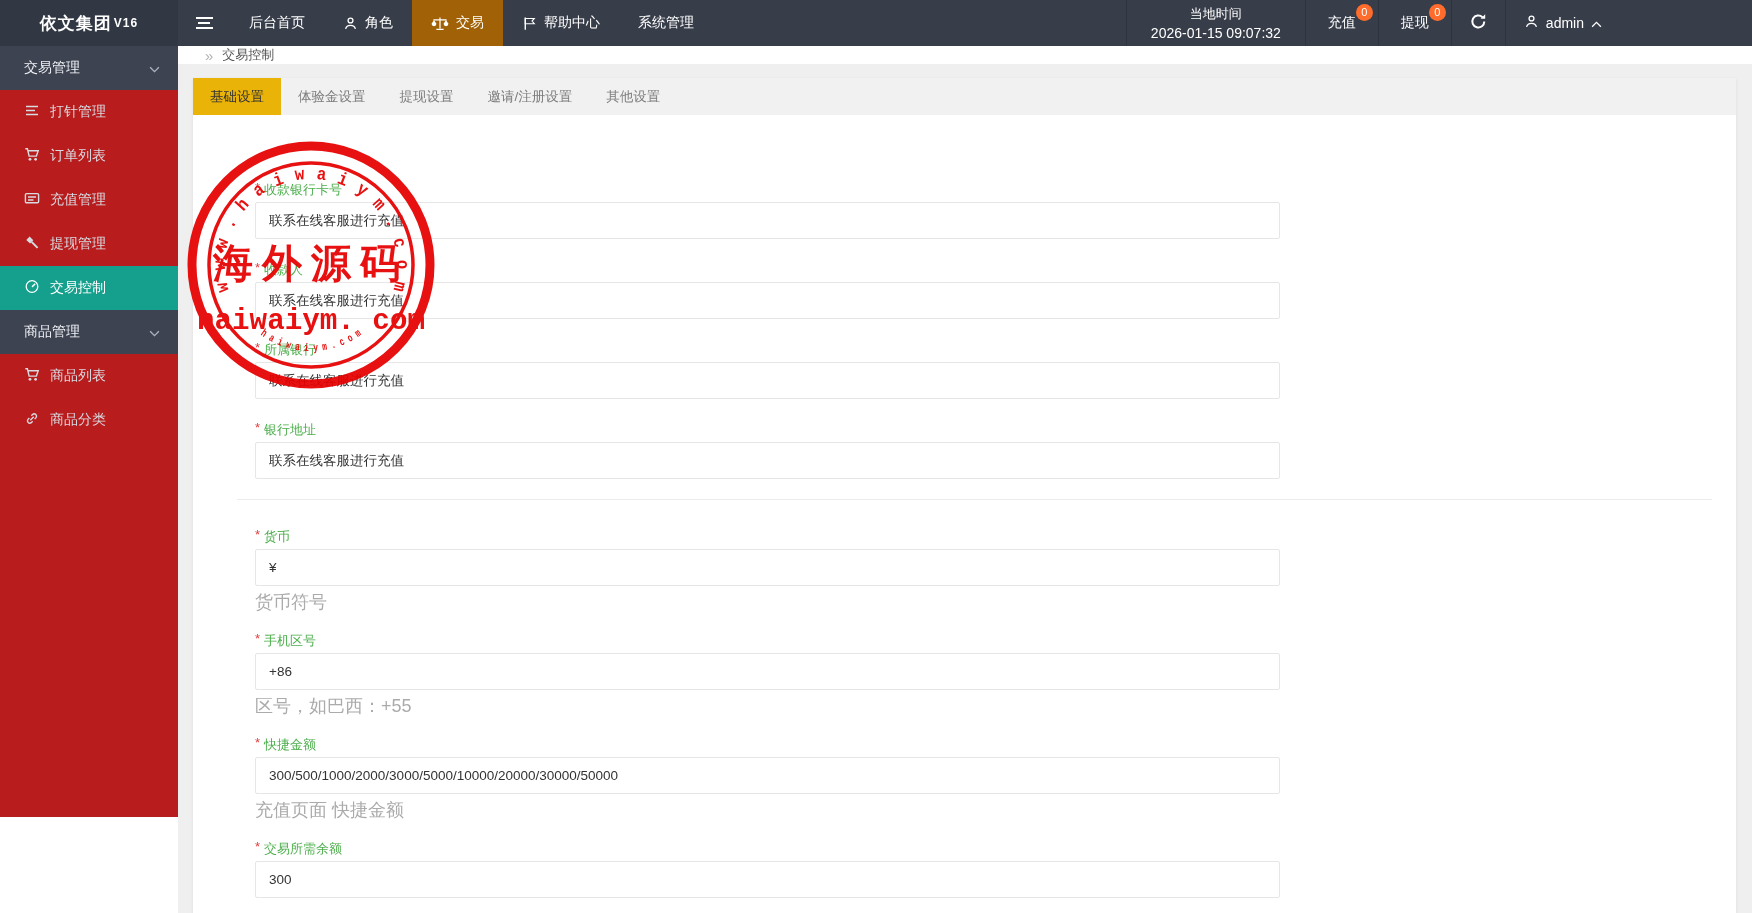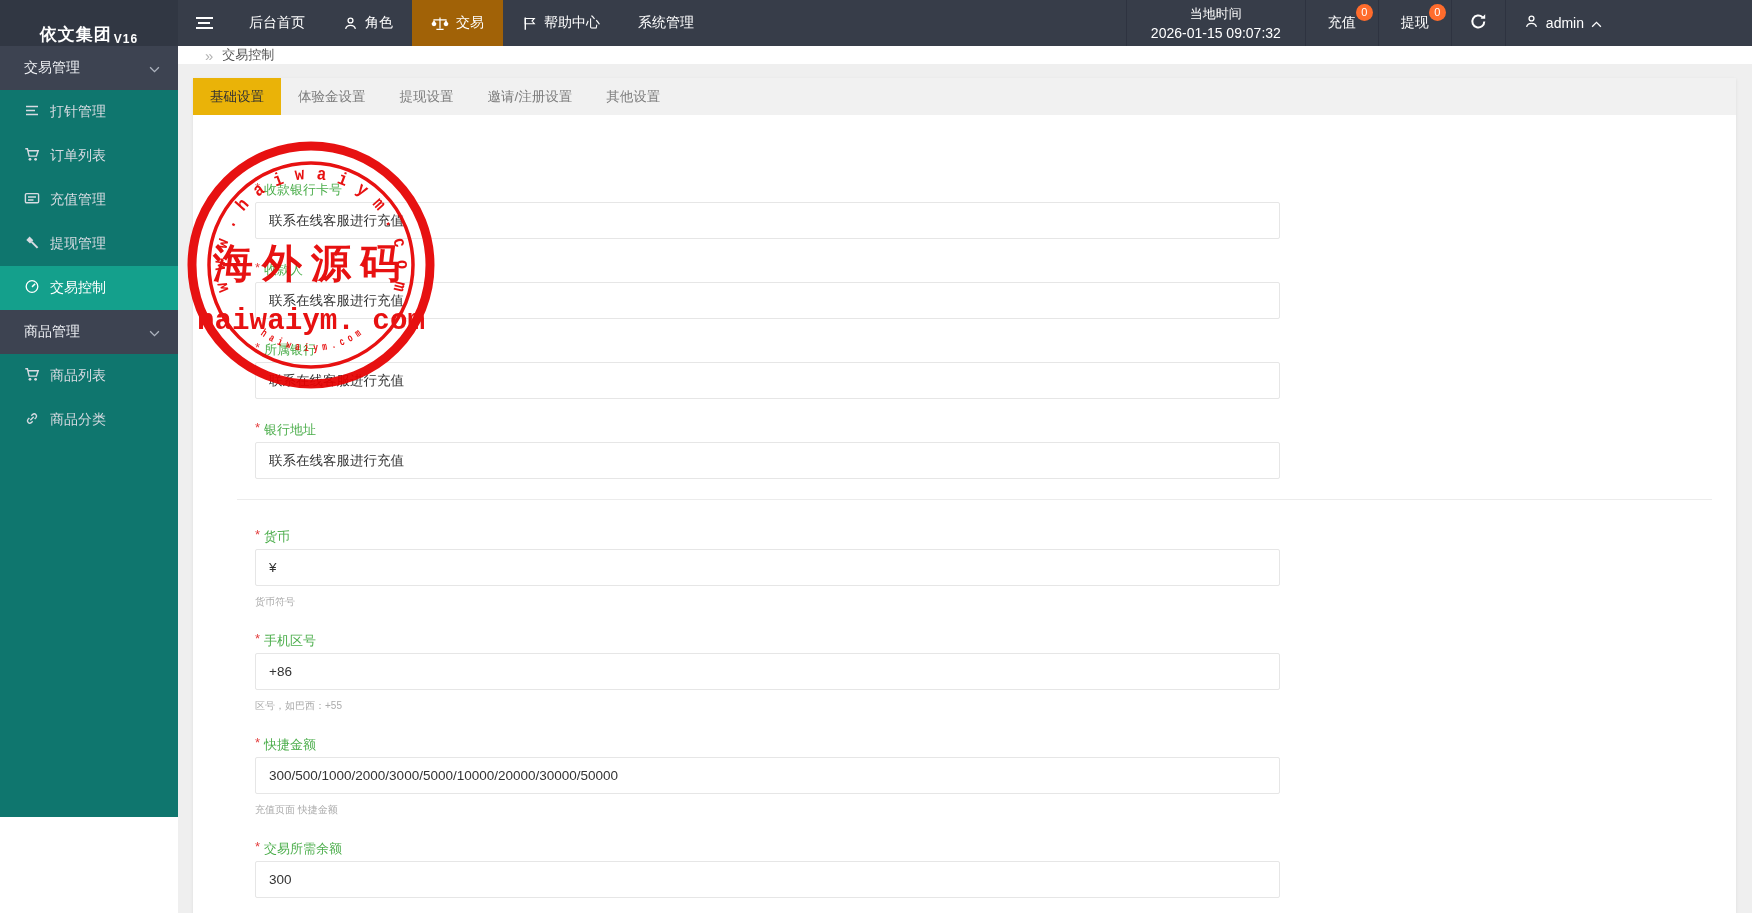--- a/index.html
+++ b/index.html
@@ -1,20 +1,20 @@
 <!DOCTYPE html>
 <html><head>
 <meta charset="utf-8">
 <style>
   * { box-sizing: border-box; margin: 0; padding: 0; }
   html,body { width:1752px; height:913px; overflow:hidden; background:#fff;
     font-family:"Liberation Sans","DejaVu Sans",sans-serif; }
   
   .header { display:flex; height:46px; background:#373d49; color:#fff; align-items:stretch; position:relative; z-index:5;}
-  .logo { width:178px; background:#313743; display:flex; align-items:flex-end; justify-content:center;
+  .logo { width:178px; background:#313743; display:flex; align-items:center; justify-content:center;
     font-size:17px; font-weight:bold; letter-spacing:1px;}
   .logo sup { font-size:12px; font-weight:bold; margin-left:2px; }
   .hamburger { width:52px; display:flex; flex-direction:column; justify-content:center; align-items:center; gap:3px; cursor:pointer;}
   .hamburger i { display:block; width:17px; height:2px; background:#fff; }
   .hamburger i.mid { width:12px; align-self:flex-start; margin-left:17px;}
   .nav { display:flex; align-items:stretch; }
   .nav-item { display:flex; align-items:center; gap:7px; padding:0 19px; font-size:14px; cursor:pointer; }
   .nav-item.active { background:#a16207; }
   .nav-item svg { display:block; }
   .header-right { margin-left:auto; display:flex; align-items:stretch; }
@@ -25,21 +25,21 @@
   .badge-box { position:relative; display:flex; align-items:center; padding:0 22px; font-size:14px;
     border-right:1px solid #2e3340; cursor:pointer;}
   .badge { position:absolute; top:4px; right:5px; background:#ff6c2c; color:#fff; font-size:11px;
     min-width:17px; height:17px; line-height:17px; border-radius:9px; text-align:center; padding:0 2px;}
   .refresh-box { display:flex; align-items:center; padding:0 18px; border-right:1px solid #2e3340; cursor:pointer;}
   .admin-box { display:flex; align-items:center; gap:7px; padding:0 18px; font-size:14px; cursor:pointer;}
   .header-spacer { width:132px; }
   
   .shell { display:flex; height:867px; }
   .sidebar { width:178px; background:#fff; }
-  .sidebar-inner { background:#0f766e; height:771px; }
+  .sidebar-inner { background:#b91c1c; height:771px; }
   .side-group { height:44px; background:#3d4351; color:#eef0f4; display:flex; align-items:center;
     justify-content:space-between; padding:0 18px 0 24px; font-size:14px; cursor:pointer;}
   .side-item { height:44px; display:flex; align-items:center; gap:10px; padding:0 24px;
     color:#d8dbe2; font-size:14px; cursor:pointer;}
   .side-item.active { background:#14a08c; color:#fff; }
   .side-item svg { flex:0 0 auto; }
   .main { flex:1; display:flex; flex-direction:column; background:#efefef; }
   .breadcrumb-bar { height:45px; background:#fff; display:flex; align-items:center; gap:9px; padding-left:27px; }
   .crumb-sep { color:#b3b3b3; font-size:15px; }
   .crumb-title { color:#555; font-size:13px; }
@@ -48,21 +48,21 @@
   .tabs { display:flex; background:#f1f1f1; height:37px; }
   .tab { padding:0 17px; line-height:37px; font-size:13.5px; color:#7c7c7c; cursor:pointer; }
   .tab.active { background:#eab308; color:#333; }
   
   .form-body { padding:64px 24px 0 62px; }
   .form-group { margin-bottom:20px; }
   .control-label { font-size:13px; line-height:17px; color:#4cae4c; margin-bottom:4px; }
   .req { color:#e33e3e; margin-right:4px; font-size:13px; vertical-align:2px; }
   .form-input { display:block; width:1025px; height:37px; border:1px solid #e6e6e6; border-radius:2px;
     padding:15px 13px; font-size:13.5px; color:#333; outline:none; background:#fff; font-family:inherit;}
-  .helper { margin-top:8px; font-size:10px; line-height:16px; color:#ababab; }
+  .helper { margin-top:8px; font-size:18px; line-height:16px; color:#ababab; }
   hr.divider { border:0; border-top:1px solid #ececec; margin:0 0 26px -18px; }
   
   .stamp { position:absolute; left:183px; top:136px; width:256px; height:256px; z-index:20;
     pointer-events:none; opacity:.93; overflow:visible;}
   .stamp text { fill:#e60000; font-family:"Liberation Mono","DejaVu Sans Mono",monospace; font-weight:bold; }
   .stamp .cn { font-family:"Liberation Serif","DejaVu Serif",serif; }
 </style>
 </head>
 <body>
 

